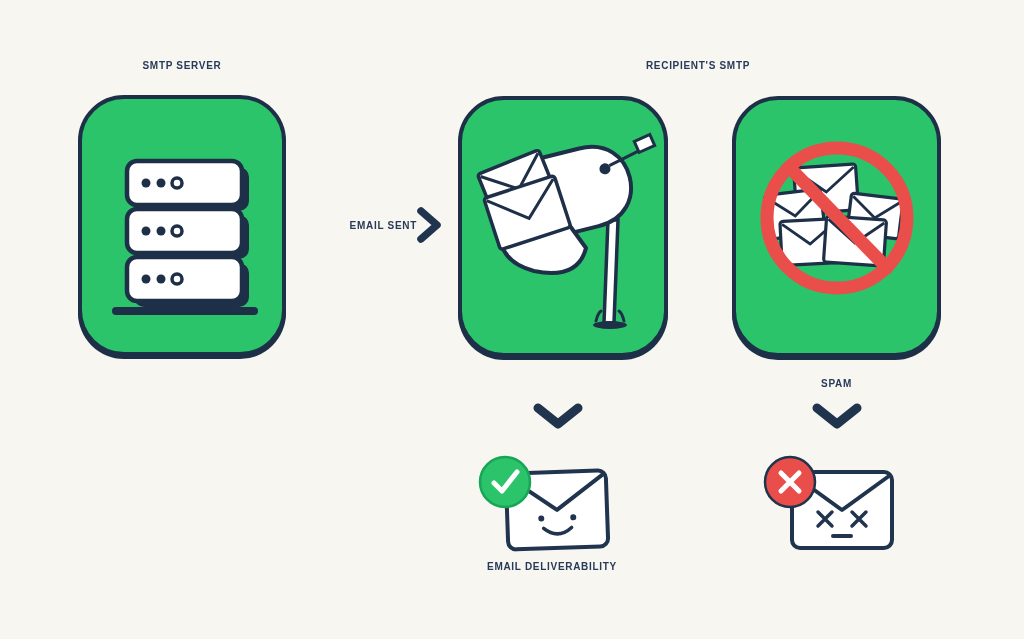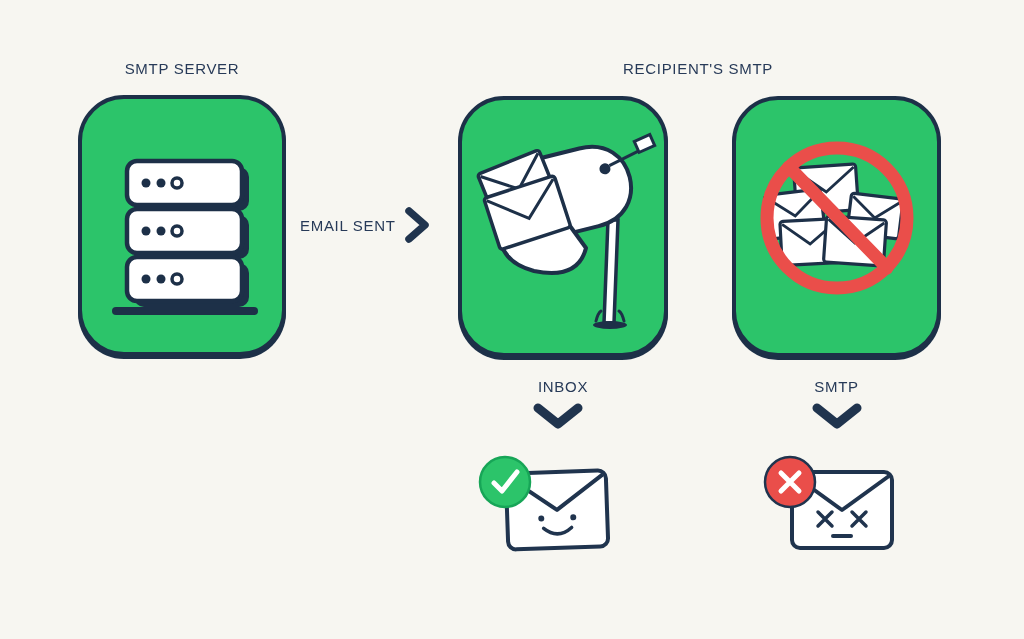--- a/index.html
+++ b/index.html
@@ -16,40 +16,40 @@
     background:var(--bg);
     font-family:"Liberation Sans", sans-serif;
     overflow:hidden;
   }
   .canvas{
     position:relative;width:1024px;height:639px;background:var(--bg);
   }
   .lbl{
     position:absolute;
     color:var(--text);
-    font-weight:400;
-    font-size:15px;
+    font-weight:700;
+    font-size:10px;
     letter-spacing:.7px;
     text-align:center;
     white-space:nowrap;
   }
   .card{
     position:absolute;
     background:var(--green);
     border:4px solid var(--navy);
     border-radius:46px;
     box-shadow:0 3px 0 var(--navy);
     display:flex;align-items:center;justify-content:center;
   }
   .card-1{left:78px;top:95px;width:208px;height:261px;}
   .card-2{left:458px;top:96px;width:210px;height:261px;}
   .card-3{left:732px;top:96px;width:209px;height:261px;}
   .sent-group{
     position:absolute;left:300px;top:206px;width:142px;height:38px;
-    display:flex;align-items:center;gap:9px;
+    display:flex;align-items:center;justify-content:flex-end;
   }
   .sent-group .lbl{position:static;}
   .down-chevron{position:absolute;width:50px;height:28px;}
   .bottom-icon{position:absolute;}
 </style>
 </head>
 <body>
 
 <div class="canvas">
 
@@ -147,45 +147,45 @@
           <rect x="88" y="118" width="60" height="46" rx="3"></rect>
           <path d="M90,121 L118,143 L146,121" fill="none" stroke-width="2.8"></path>
         </g>
       </g>
 
       <circle cx="100" cy="118" r="70" fill="none" stroke="#ea4e4a" stroke-width="13"></circle>
       <line x1="52" y1="67" x2="150" y2="168" stroke="#ea4e4a" stroke-width="13" stroke-linecap="round"></line>
     </svg>
   </div>
 
-  <div class="lbl" style="left:458px;top:378px;width:210px;">INBOX</div>
   <svg class="down-chevron" style="left:533px;top:403px;" viewBox="0 0 50 28">
     <path d="M5,5 L25,21 L45,5" fill="none" stroke="#20344e" stroke-width="9" stroke-linecap="round" stroke-linejoin="round"></path>
   </svg>
 
-  <div class="lbl" style="left:732px;top:378px;width:209px;">SMTP</div>
+  <div class="lbl" style="left:732px;top:378px;width:209px;">SPAM</div>
   <svg class="down-chevron" style="left:812px;top:403px;" viewBox="0 0 50 28">
     <path d="M5,5 L25,21 L45,5" fill="none" stroke="#20344e" stroke-width="9" stroke-linecap="round" stroke-linejoin="round"></path>
   </svg>
 
   <div class="bottom-icon" style="left:475px;top:452px;">
     <svg width="160" height="108" viewBox="0 0 160 108">
       <g transform="rotate(-2 80 58)">
         <rect x="32" y="20" width="100" height="76" rx="8" fill="#ffffff" stroke="#20344e" stroke-width="4"></rect>
         <path d="M35,24 L82,58 L129,24" fill="none" stroke="#20344e" stroke-width="4" stroke-linejoin="round"></path>
         <circle cx="66" cy="66" r="3" fill="#20344e"></circle>
         <circle cx="98" cy="66" r="3" fill="#20344e"></circle>
         <path d="M68,76 Q82,88 96,76" fill="none" stroke="#20344e" stroke-width="3.5" stroke-linecap="round"></path>
       </g>
       <g>
         <circle cx="30" cy="30" r="25" fill="#2cc46a" stroke="#17a557" stroke-width="2.5"></circle>
         <path d="M19,31 L27,39 L42,20" fill="none" stroke="#ffffff" stroke-width="5" stroke-linecap="round" stroke-linejoin="round"></path>
       </g>
     </svg>
   </div>
+  <div class="lbl" style="left:432px;top:561px;width:240px;">EMAIL DELIVERABILITY</div>
 
   <div class="bottom-icon" style="left:760px;top:452px;">
     <svg width="160" height="108" viewBox="0 0 160 108">
       <g>
         <rect x="32" y="20" width="100" height="76" rx="8" fill="#ffffff" stroke="#20344e" stroke-width="4"></rect>
         <path d="M35,24 L82,58 L129,24" fill="none" stroke="#20344e" stroke-width="4" stroke-linejoin="round"></path>
         <path d="M58,60 L72,74 M72,60 L58,74" stroke="#20344e" stroke-width="3.5" stroke-linecap="round"></path>
         <path d="M92,60 L106,74 M106,60 L92,74" stroke="#20344e" stroke-width="3.5" stroke-linecap="round"></path>
         <path d="M73,84 L91,84" stroke="#20344e" stroke-width="4" stroke-linecap="round"></path>
       </g>

